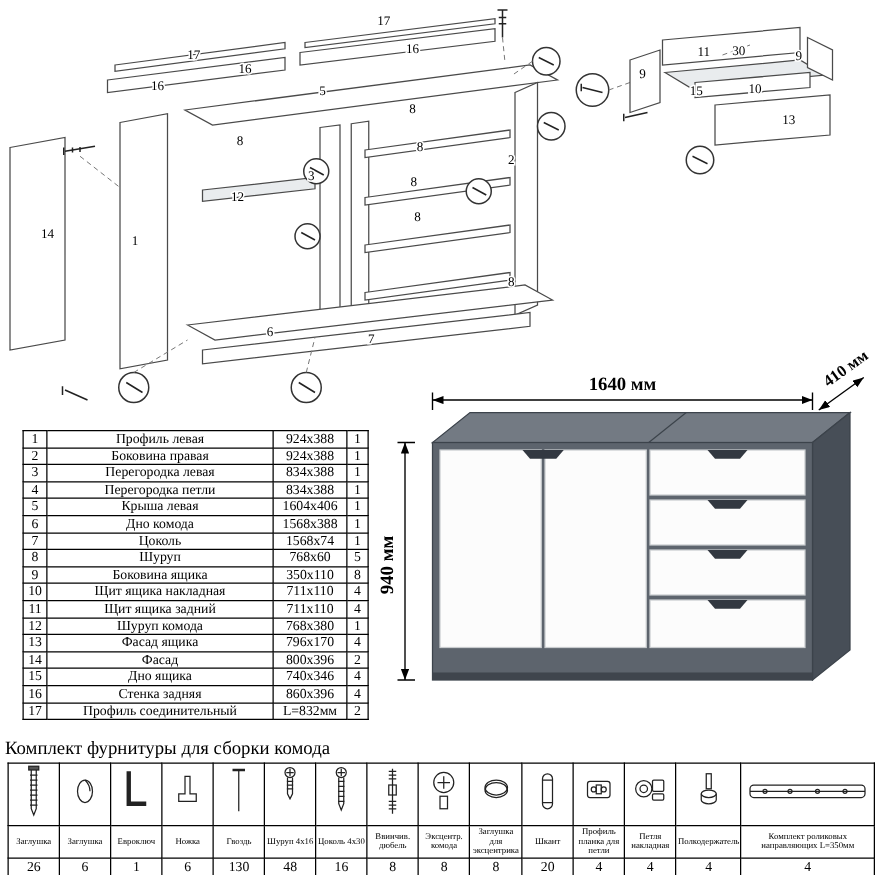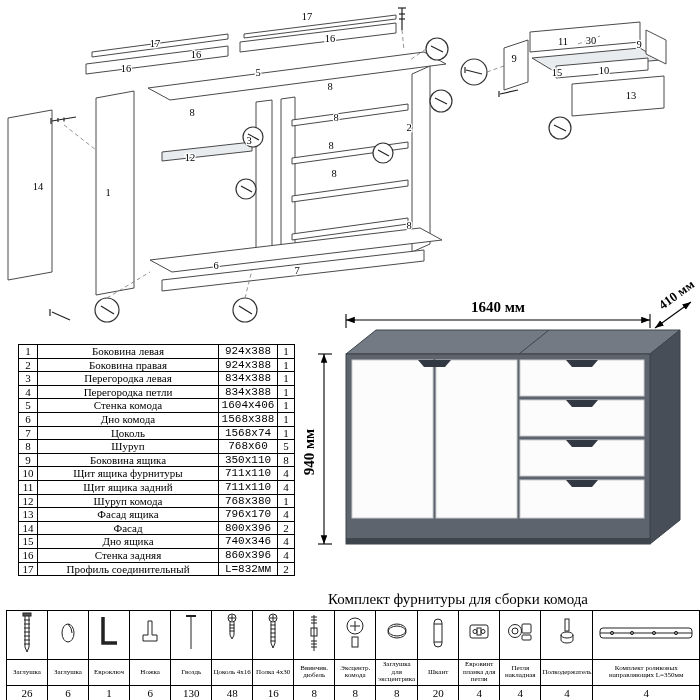--- a/index.html
+++ b/index.html
@@ -14,31 +14,31 @@
   .circle-call{fill:#fff;stroke:#333;stroke-width:1.2;}
   .screw{stroke:#222;stroke-width:1.2;fill:none;}
   .callout{font:10.5px "Liberation Serif",serif;text-anchor:middle;fill:#000;paint-order:stroke fill;stroke:#fff;stroke-width:2.5px;}
 
   
   #parts-table{left:18px;top:344px;}
   #parts-table table{border-collapse:collapse;}
   #parts-table td{border:1px solid #000;font-size:11px;line-height:12.6px;padding:0 2px;white-space:nowrap;text-align:center;}
   .c-num{width:14px;}
   .c-name{width:176px;}
-  .c-size{width:54px;font-family:Liberation Mono, monospace;}
+  .c-size{width:54px;}
   .c-qty{width:12px;}
 
   
   #dresser-svg{position:absolute;left:298px;top:282px;}
   .dim-line{stroke:#000;stroke-width:1.1;fill:none;}
   .dim-text{font-family:"Liberation Serif",serif;font-weight:bold;font-size:15px;fill:#000;text-anchor:middle;}
   .dim-text-small{font-family:"Liberation Serif",serif;font-weight:bold;font-size:13px;fill:#000;text-anchor:middle;}
 
   
-  #hardware-title{left:16px;top:591px;width:572px;text-align:right;font-size:15px;}
+  #hardware-title{left:4px;top:591px;width:572px;text-align:left;font-size:15px;}
   #hardware-table{left:6px;top:610px;}
   #hardware-table table{border-collapse:collapse;table-layout:fixed;}
   #hardware-table td{border:1px solid #000;text-align:center;vertical-align:middle;padding:0;}
   .hw-icon-cell{height:44px;}
   .hw-name-cell{font-size:7px;line-height:7.5px;height:18px;padding:1px !important;}
   .hw-qty-cell{font-size:11px;height:14px;}
 </style>
 </head>
 <body>
 
@@ -162,21 +162,21 @@
     <text x="604" y="74" class="callout">10</text>
     <text x="557" y="76" class="callout">15</text>
     <text x="631" y="99" class="callout">13</text>
   </svg>
 
 <div id="parts-table" class="abs">
   <table>
     <tbody>
         <tr>
           <td class="c-num">1</td>
-          <td class="c-name">Боковина левая</td>
+          <td class="c-name">Профиль левая</td>
           <td class="c-size">924x388</td>
           <td class="c-qty">1</td>
         </tr>
         <tr>
           <td class="c-num">2</td>
           <td class="c-name">Боковина правая</td>
           <td class="c-size">924x388</td>
           <td class="c-qty">1</td>
         </tr>
         <tr>
@@ -186,21 +186,21 @@
           <td class="c-qty">1</td>
         </tr>
         <tr>
           <td class="c-num">4</td>
           <td class="c-name">Перегородка петли</td>
           <td class="c-size">834x388</td>
           <td class="c-qty">1</td>
         </tr>
         <tr>
           <td class="c-num">5</td>
-          <td class="c-name">Стенка комода</td>
+          <td class="c-name">Крыша левая</td>
           <td class="c-size">1604x406</td>
           <td class="c-qty">1</td>
         </tr>
         <tr>
           <td class="c-num">6</td>
           <td class="c-name">Дно комода</td>
           <td class="c-size">1568x388</td>
           <td class="c-qty">1</td>
         </tr>
         <tr>
@@ -216,21 +216,21 @@
           <td class="c-qty">5</td>
         </tr>
         <tr>
           <td class="c-num">9</td>
           <td class="c-name">Боковина ящика</td>
           <td class="c-size">350x110</td>
           <td class="c-qty">8</td>
         </tr>
         <tr>
           <td class="c-num">10</td>
-          <td class="c-name">Щит ящика фурнитуры</td>
+          <td class="c-name">Щит ящика накладная</td>
           <td class="c-size">711x110</td>
           <td class="c-qty">4</td>
         </tr>
         <tr>
           <td class="c-num">11</td>
           <td class="c-name">Щит ящика задний</td>
           <td class="c-size">711x110</td>
           <td class="c-qty">4</td>
         </tr>
         <tr>
@@ -423,27 +423,27 @@
                 <circle cx="80" cy="22" r="1.6"></circle>
               </g>
             </svg></td>
         </tr>
       <tr>
           <td class="hw-name-cell">Заглушка</td>
           <td class="hw-name-cell">Заглушка</td>
           <td class="hw-name-cell">Евроключ</td>
           <td class="hw-name-cell">Ножка</td>
           <td class="hw-name-cell">Гвоздь</td>
-          <td class="hw-name-cell">Цоколь 4x16</td>
-          <td class="hw-name-cell">Полка 4x30</td>
+          <td class="hw-name-cell">Шуруп 4x16</td>
+          <td class="hw-name-cell">Цоколь 4x30</td>
           <td class="hw-name-cell">Ввинчив. дюбель</td>
           <td class="hw-name-cell">Эксцентр. комода</td>
           <td class="hw-name-cell">Заглушка для эксцентрика</td>
           <td class="hw-name-cell">Шкант</td>
-          <td class="hw-name-cell">Евровинт планка для петли</td>
+          <td class="hw-name-cell">Профиль планка для петли</td>
           <td class="hw-name-cell">Петля накладная</td>
           <td class="hw-name-cell">Полкодержатель</td>
           <td class="hw-name-cell">Комплект роликовых направляющих L=350мм</td>
         </tr>
       <tr>
           <td class="hw-qty-cell">26</td>
           <td class="hw-qty-cell">6</td>
           <td class="hw-qty-cell">1</td>
           <td class="hw-qty-cell">6</td>
           <td class="hw-qty-cell">130</td>

